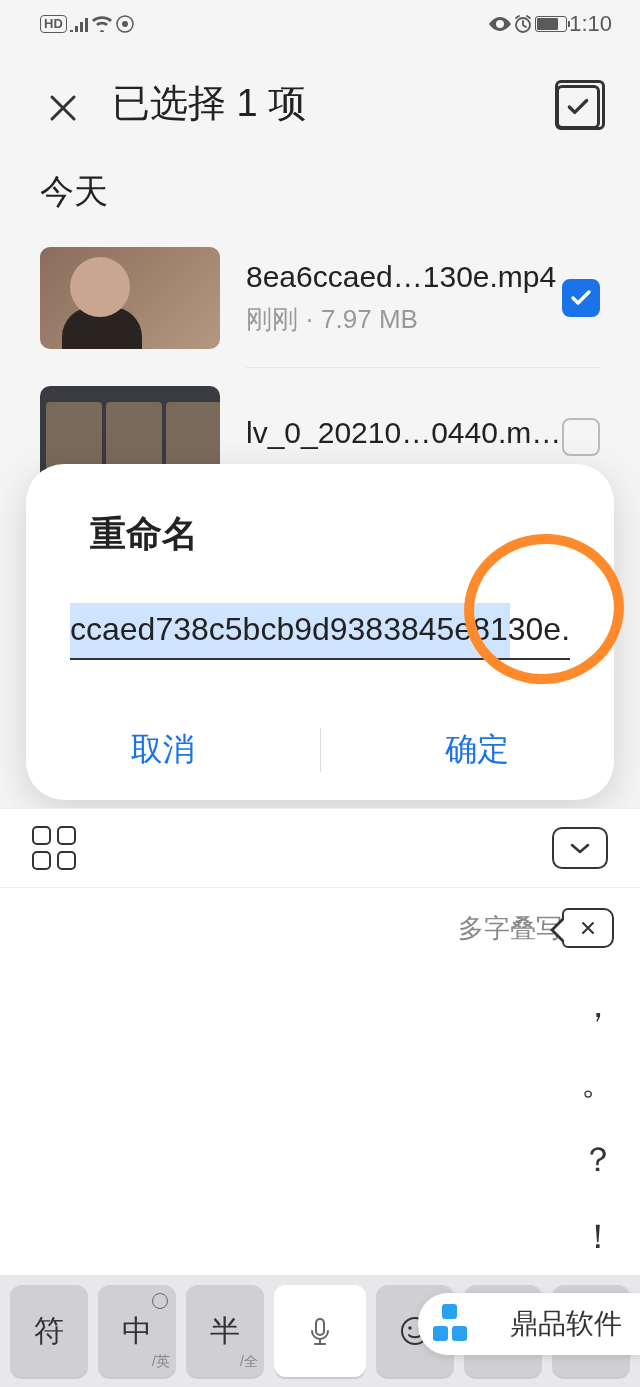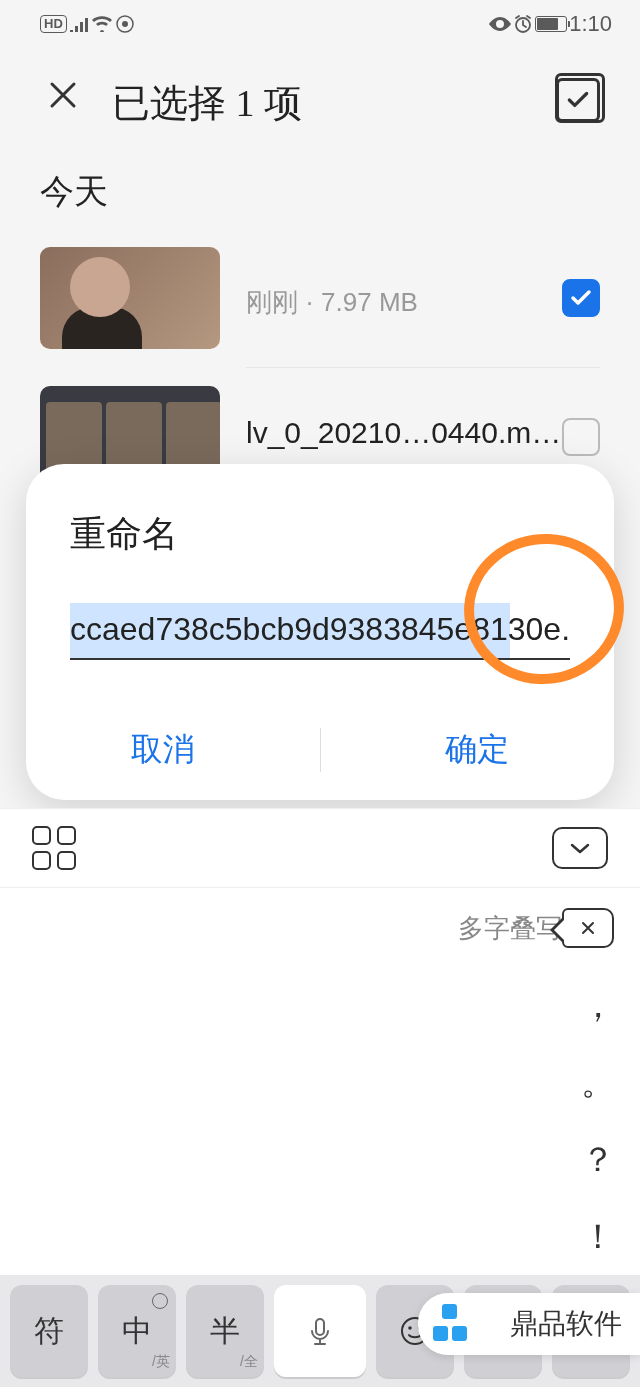--- a/index.html
+++ b/index.html
@@ -34,21 +34,21 @@
     position: relative;
   }
   .battery-body::after{
     content:''; position:absolute; right:-4px; top:4px; width:2px; height:6px;
     background:#5a5a5a; border-radius:0 1px 1px 0;
   }
   .battery-fill { position:absolute; left:1px; top:1px; bottom:1px; width:70%; background:#5a5a5a; border-radius:1px;}
 
   
   .header {
-    display: flex; align-items: flex-start; padding: 30px 40px 30px 48px; font-family: Liberation Serif, serif;
+    display: flex; align-items: flex-end; padding: 30px 40px 30px 48px;
   }
   .close-btn { font-size: 38px; color: #333; margin-right: 34px; line-height:1; }
   .header-title { font-size: 38px; color: #222; font-weight: 500; flex:1; }
   .select-all {
     width: 44px; height: 44px; border: 3px solid #333; border-radius: 6px;
     position: relative; display:flex; align-items:center; justify-content:center;
   }
   .select-all::before{
     content:''; position:absolute; top:-8px; right:-8px; width:44px; height:44px;
     border:3px solid #333; border-radius:6px; background:#f5f5f5; z-index:-1;
@@ -94,21 +94,21 @@
   .checkbox.checked { background:#1a73e8; border-color:#1a73e8; }
   .checkbox svg { width:24px; height:24px; }
   .row-divider { height:1px; background:#e5e5e5; margin-left:246px; margin-right:40px; margin-top:10px; margin-bottom:10px;}
 
   
   .dialog {
     position:absolute; left:26px; right:26px; top:464px;
     background:#fff; border-radius:38px; padding:46px 0 0;
     box-shadow:0 10px 40px rgba(0,0,0,0.15);
   }
-  .dialog-title { font-size:36px; color:#222; font-weight:400; padding:0 44px 44px;}
+  .dialog-title { font-size:36px; color:#222; font-weight:700; padding:0 64px 44px;}
   .input-wrap { padding:0 44px 40px; position:relative; }
   .rename-input{
     width:100%; font-size:32px; padding:8px 0 10px; border:none;
     border-bottom:2px solid #333; outline:none; color:#222;
     background: linear-gradient(to right, #cfe5ff 0%, #cfe5ff 88%, transparent 88%);
   }
   .dialog-actions{ display:flex; height:100px; border-top:0;gap:20px; }
   .dialog-btn{
     flex:1; display:flex; align-items:center; justify-content:center;
     font-size:32px; color:#1a73e8;
@@ -258,20 +258,21 @@
         <path d="M4 12l5 5L20 6" stroke="#333" stroke-width="3" fill="none" stroke-linecap="round" stroke-linejoin="round"></path>
       </svg>
   </div>
 </div>
 
 <div class="section-label">今天</div>
 
 <div class="file-row">
   <div class="thumb person"></div>
   <div class="file-info">
+    <div class="file-name">8ea6ccaed…130e.mp4</div>
     <div class="file-meta">刚刚 · 7.97 MB</div>
   </div>
   <div class="checkbox checked">
     <svg viewBox="0 0 24 24">
         <path d="M4 12l5 5L20 6" stroke="#fff" stroke-width="3.5" fill="none" stroke-linecap="round" stroke-linejoin="round"></path>
       </svg>
   </div>
 </div>
 <div class="row-divider"></div>
 

